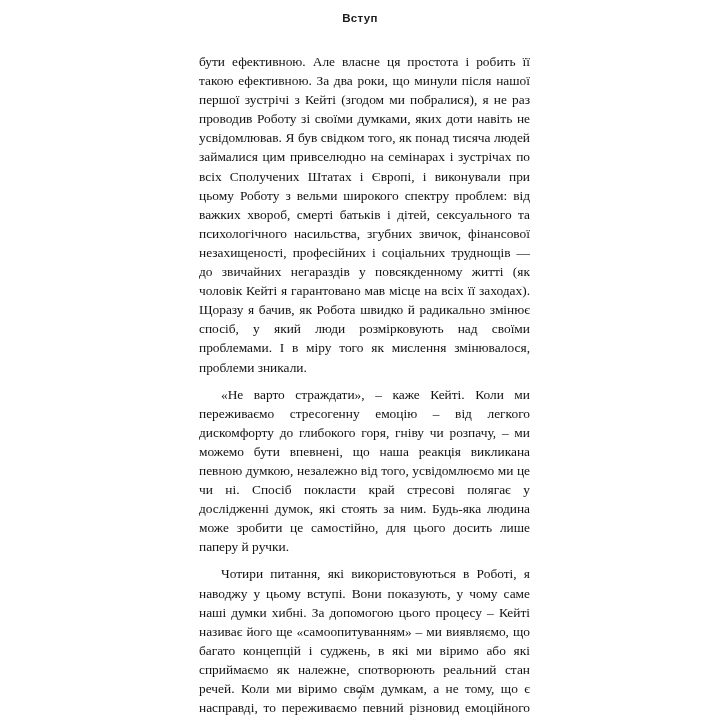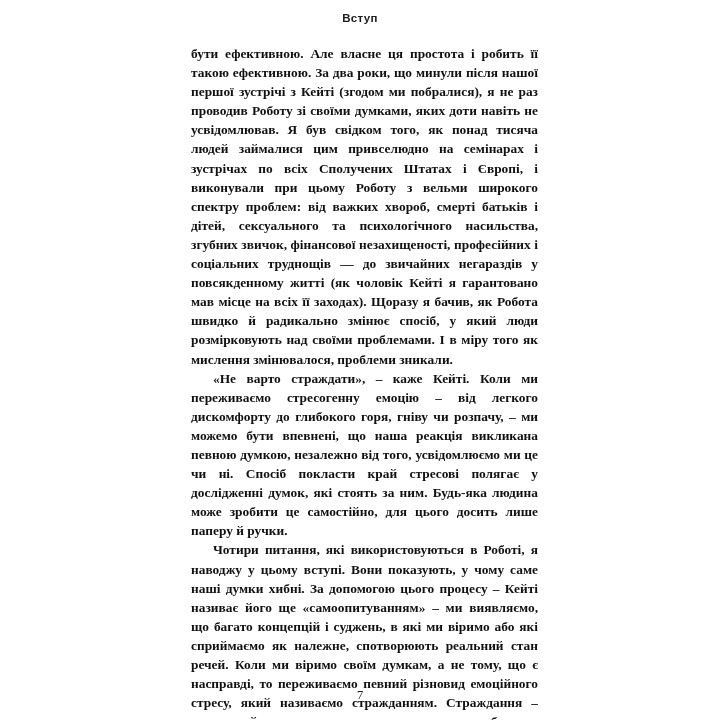--- a/index.html
+++ b/index.html
@@ -37,23 +37,22 @@
     top: 44px;
     left: 191px;
     width: 347px;
     text-align: justify;
     font-size: 13.4px;
     line-height: 19.1px;
     color: #111111;
     hyphens: manual;
   }
   .para {
-    margin: 0;
+    margin: 8px;
     text-indent: 22px;
-    font-weight: bold;
   }
   .para.no-indent {
     text-indent: 0;
   }
   .folio {
     position: absolute;
     top: 688px;
     left: 0;
     width: 720px;
     text-align: center;

